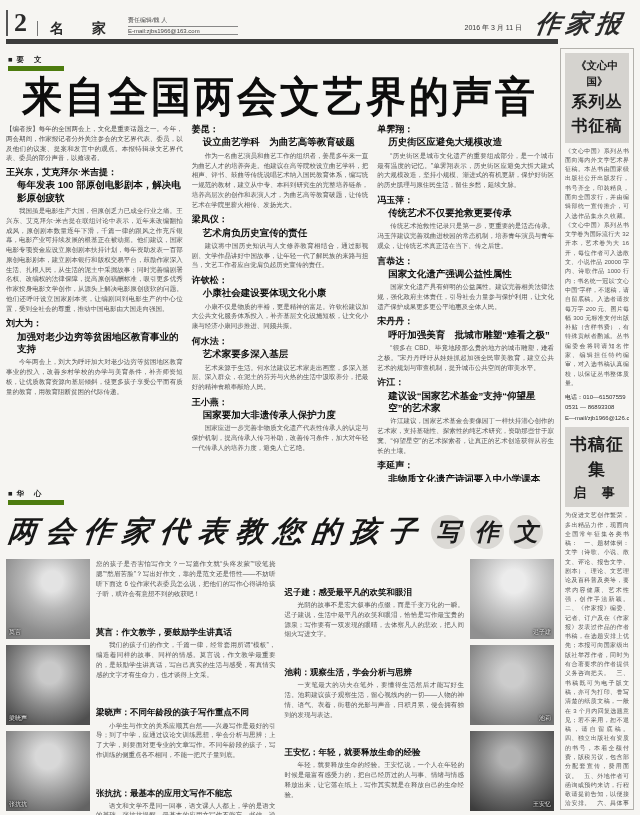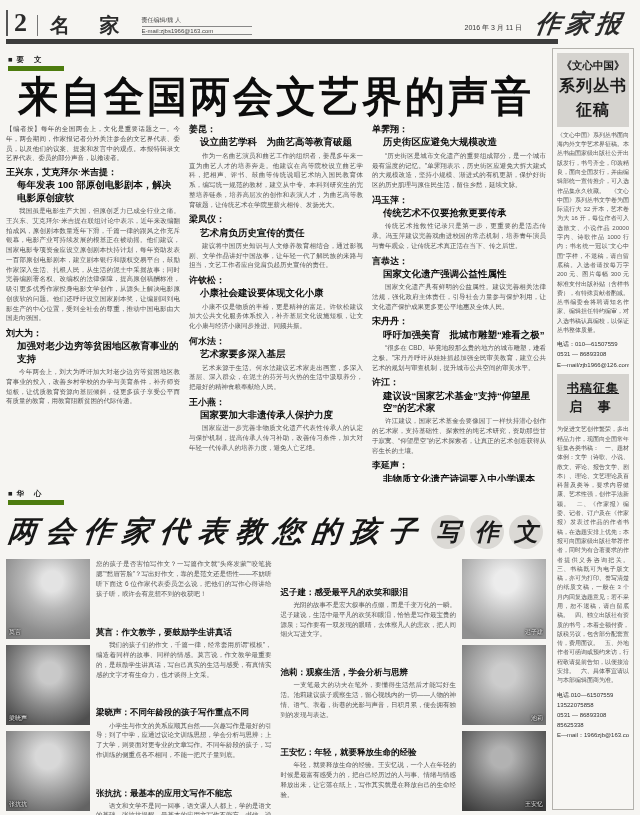--- a/index.html
+++ b/index.html
@@ -5,21 +5,21 @@
   html,body{margin:0;padding:0;background:#e8e6e2;}
   .page{
     width:640px;height:815px;box-sizing:border-box;margin:0 auto;
     background:#f6f5f2;padding:4px 6px 6px 6px;overflow:hidden;position:relative;
     font-family:"Liberation Sans","DejaVu Sans",sans-serif;color:#2b2b2b;
   }
   
   .hdr{display:flex;align-items:flex-end;height:32px;}
   .hdr-pageno{font-family:"Liberation Serif","DejaVu Serif",serif;font-size:26px;font-weight:bold;
     line-height:1;padding:0 10px 0 6px;border-left:2px solid #555;}
-  .hdr-sec{font-size:20px;font-weight:bold;letter-spacing:12px;line-height:1;
+  .hdr-sec{font-size:14px;font-weight:bold;letter-spacing:12px;line-height:1;
     padding:0 4px 1px 12px;border-left:1px solid #777;}
   .hdr-info{margin-left:6px;padding-bottom:1px;}
   .hdr-ed{font-size:6px;color:#444;border-bottom:1px solid #888;padding-bottom:1px;width:110px;}
   .hdr-em{font-size:6px;color:#444;border-bottom:1px solid #888;padding-top:1px;width:110px;}
   .hdr-right{margin-left:auto;display:flex;align-items:flex-end;gap:14px;}
   .hdr-date{font-size:7px;color:#333;padding-bottom:3px;}
   .hdr-masthead{font-family:"DejaVu Serif","Liberation Serif",serif;font-style:italic;font-weight:bold;
     font-size:25px;line-height:1;letter-spacing:5px;transform:skewX(-8deg);padding-right:8px;}
   .thick-rule{height:5px;background:#3d3d3d;margin:3px 0 4px 0;width:552px;}
   
@@ -60,28 +60,28 @@
   .p4{background:radial-gradient(circle at 52% 28%,#ececec 0 16%,#c4c4c4 45%,#909090 85%);}
   .p5{background:radial-gradient(circle at 50% 38%,#cccccc 0 18%,#a0a0a0 55%,#737373 90%);}
   .p6{background:radial-gradient(circle at 47% 33%,#b2b2b2 0 15%,#6f6f6f 55%,#3c3c3c 90%);}
   .btext{flex:1;display:flex;gap:9px;min-width:0;overflow:hidden;}
   .bcol{flex:1;min-width:0;}
   .b-intro{font-size:6.5px;line-height:1.55;color:#555;text-align:justify;margin-bottom:3px;}
   .b-art{margin-bottom:4px;margin-top:28px;}
   .b-title{font-size:8.5px;font-weight:bold;color:#101010;line-height:1.3;margin:3px 0 2px 0;}
   .b-body{font-size:6.5px;line-height:1.5;color:#555;text-align:justify;text-indent:13px;}
   
-  .aside{width:82px;flex:0 0 auto;border:1px solid #b3b1ac;background:#f7f6f3;
+  .aside{width:74px;flex:0 0 auto;border:1px solid #b3b1ac;background:#f7f6f3;
     padding:4px 4px;box-sizing:border-box;display:flex;flex-direction:column;gap:4px;
     height:762px;overflow:hidden;}
   .sb-box{background:#d5d3cf;text-align:center;font-weight:bold;color:#1c1c1c;
     padding:5px 2px;line-height:1.5;}
   .sb-box .l1{font-size:10.5px;letter-spacing:0px;display:block;}
   .sb-box .l2{font-size:16px;letter-spacing:1px;display:block;}
-  .sb-box2 .l1{font-size:12px;letter-spacing:1px;display:block;text-decoration:underline;}
+  .sb-box2 .l1{font-size:17px;letter-spacing:1px;display:block;}
   .sb-box2 .l2{font-size:13px;letter-spacing:6px;display:block;}
   .sb-text{font-size:6px;line-height:1.55;color:#555;text-align:justify;}
   .sb-contact{font-size:6px;line-height:1.7;color:#2f2f2f;}
   .sb-contact div{white-space:nowrap;overflow:hidden;}
 </style>
 </head>
 <body>
 
 <div class="page">
 

